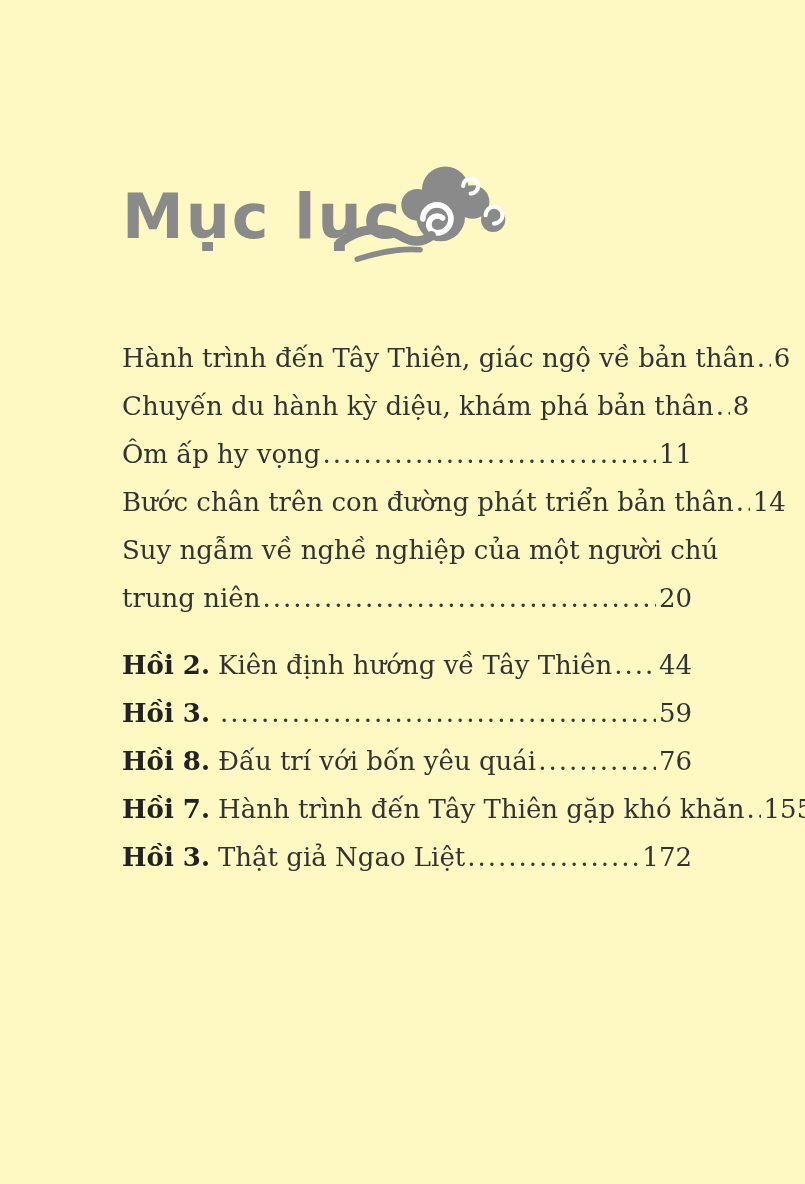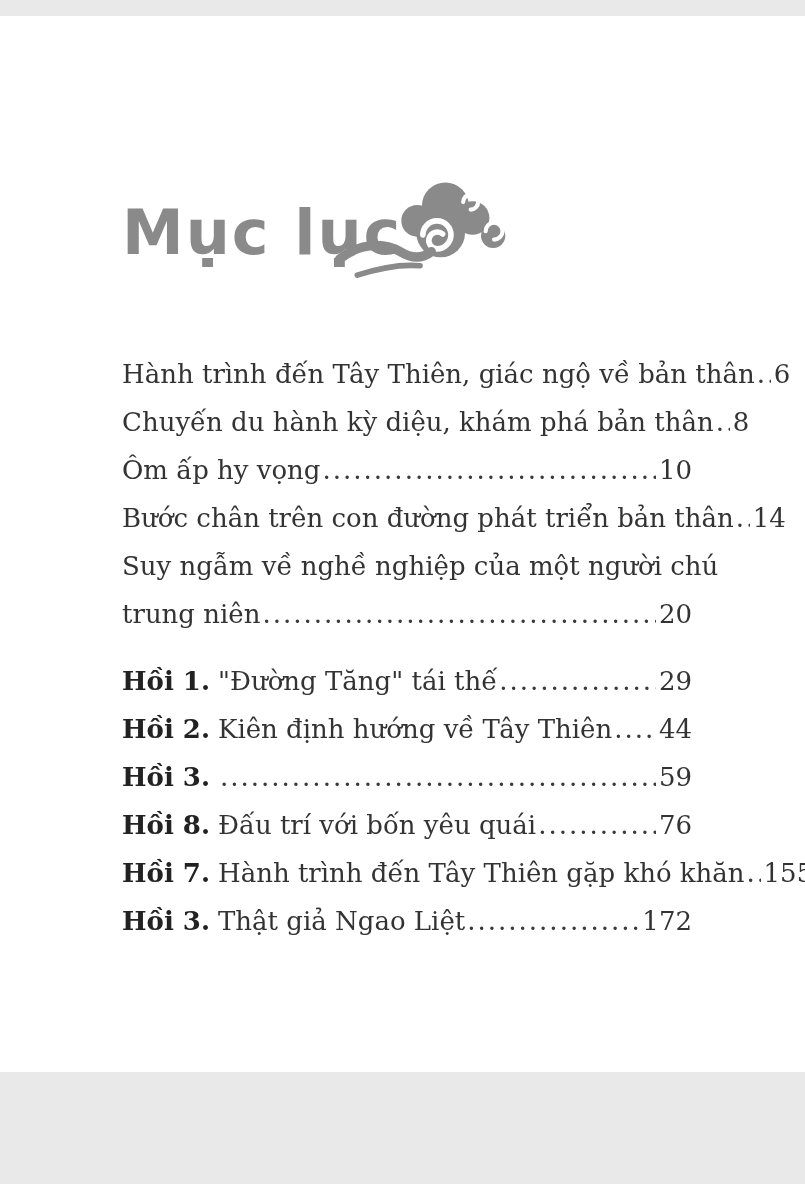--- a/index.html
+++ b/index.html
@@ -1,21 +1,21 @@
 <!DOCTYPE html>
 <html><head>
 <meta charset="utf-8">
 <style>
   html, body { margin: 0; padding: 0; background: #e9e9e9; }
   .page {
     position: relative;
     width: 805px;
-    height: 1056px;
-    margin: 16px auto;
-    background: #ffffff;
+    height: 1184px;
+    margin: 0 auto;
+    background: #fef9c3;
     overflow: hidden;
     font-family: "DejaVu Serif", "Liberation Serif", serif;
     color: #333333;
   }
 
   
   .title-block {
     position: absolute;
     left: 122px;
     top: 186px;
@@ -113,21 +113,21 @@
 
     <span class="label">Chuyến du hành kỳ diệu, khám phá bản thân</span>
     <span class="dots"></span>
     <span class="pagenum">8</span>
   </div>
 
   <div class="toc-row">
 
     <span class="label">Ôm ấp hy vọng</span>
     <span class="dots"></span>
-    <span class="pagenum">10</span>
+    <span class="pagenum">11</span>
   </div>
 
   <div class="toc-row">
 
     <span class="label">Bước chân trên con đường phát triển bản thân</span>
     <span class="dots"></span>
     <span class="pagenum">14</span>
   </div>
 
   <div class="toc-row">
@@ -137,26 +137,20 @@
   </div>
 
   <div class="toc-row">
 
     <span class="label">trung niên</span>
     <span class="dots"></span>
     <span class="pagenum">20</span>
   </div>
 </div>
     <div class="toc-section chapters" id="chapters">
-  <div class="toc-row">
-    <span class="prefix">Hồi 1.</span>
-    <span class="label">"Đường Tăng" tái thế</span>
-    <span class="dots"></span>
-    <span class="pagenum">29</span>
-  </div>
 
   <div class="toc-row">
     <span class="prefix">Hồi 2.</span>
     <span class="label">Kiên định hướng về Tây Thiên</span>
     <span class="dots"></span>
     <span class="pagenum">44</span>
   </div>
 
   <div class="toc-row">
     <span class="prefix">Hồi 3.</span>

